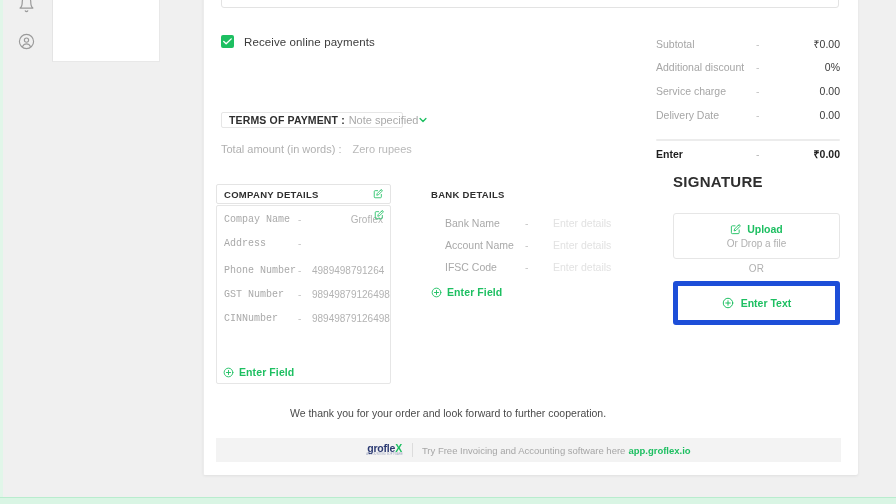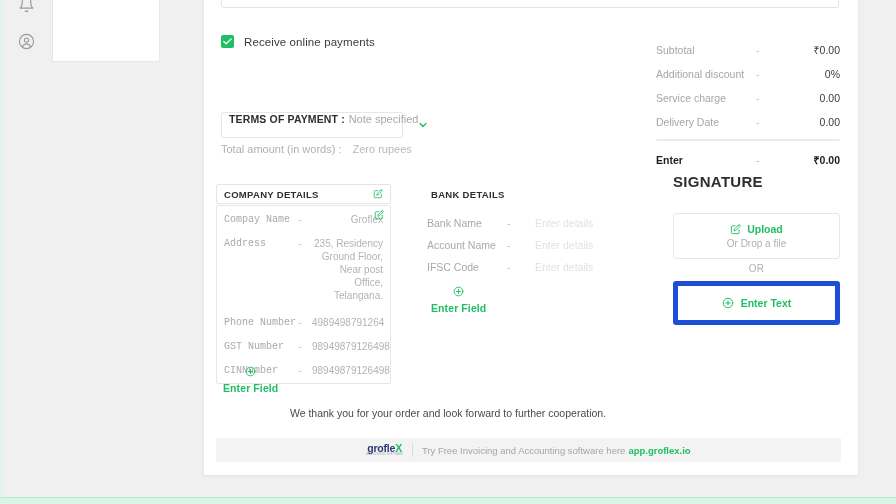--- a/index.html
+++ b/index.html
@@ -127,24 +127,25 @@
     color: #3c3c3c;
     letter-spacing: 0.1px;
   }
 
   
   .terms-select {
     position: absolute;
     left: 221px;
     top: 112px;
     width: 182px;
-    height: 26px;
+    height: 16px;
     border: 1px solid #e6e6e6;
     border-radius: 2px;
     display: flex;
+    align-items: center;
     padding: 0 16px 0 7px;
     background: #fff;
   }
   .terms-label {
     font-size: 10.5px;
     font-weight: bold;
     color: #2e2e2e;
     letter-spacing: 0.15px;
     white-space: nowrap;
   }
@@ -188,21 +189,20 @@
   .sum-row {
     display: flex;
     align-items: baseline;
     height: 24px;
   }
   .sum-label {
     font-size: 10.5px;
     color: #a6a6a6;
     flex: none;
     width: 100px;
-    margin-top: 7px;
   }
   .sum-dash {
     font-size: 10.5px;
     color: #c2c2c2;
     flex: none;
     width: 22px;
   }
   .sum-val {
     font-size: 10.5px;
     color: #3a3a3a;
@@ -298,42 +298,41 @@
   .cd-row.addr .cd-val { line-height: 13px; }
 
   .enter-field {
     display: flex;
     align-items: center;
     gap: 5px;
     color: #1dbf61;
     font-size: 10.5px;
     font-weight: bold;
     letter-spacing: 0.1px;
-    flex-direction: column;
   }
   .enter-field svg { width: 11px; height: 11px; display: block; flex: none; }
   .company-enter {
     position: absolute;
     left: 223px;
     top: 366px;
   }
 
   
   .bank-title {
     position: absolute;
     left: 431px;
     top: 189px;
     font-size: 9.5px;
     font-weight: bold;
     color: #2e2e2e;
     letter-spacing: 0.3px;
   }
   .bank-list {
     position: absolute;
-    left: 427px;
+    left: 445px;
     top: 217px;
     width: 185px;
   }
   .bk-row {
     display: flex;
     align-items: baseline;
     height: 22px;
   }
   .bk-key {
     font-size: 10.5px;
@@ -590,21 +589,20 @@
 
   <div class="cd-row">
     <span class="cd-key">Compay Name</span>
     <span class="cd-dash">-</span>
     <span class="cd-val">Groflex</span>
   </div>
 
   <div class="cd-row addr">
     <span class="cd-key">Address</span>
     <span class="cd-dash">-</span>
-    <span class="cd-val">235, Residency Ground Floor, Near post Office, Telangana.</span>
   </div>
 
   <div class="cd-row">
     <span class="cd-key">Phone Number</span>
     <span class="cd-dash">-</span>
     <span class="cd-val">4989498791264</span>
   </div>
 
   <div class="cd-row">
     <span class="cd-key">GST Number</span>

